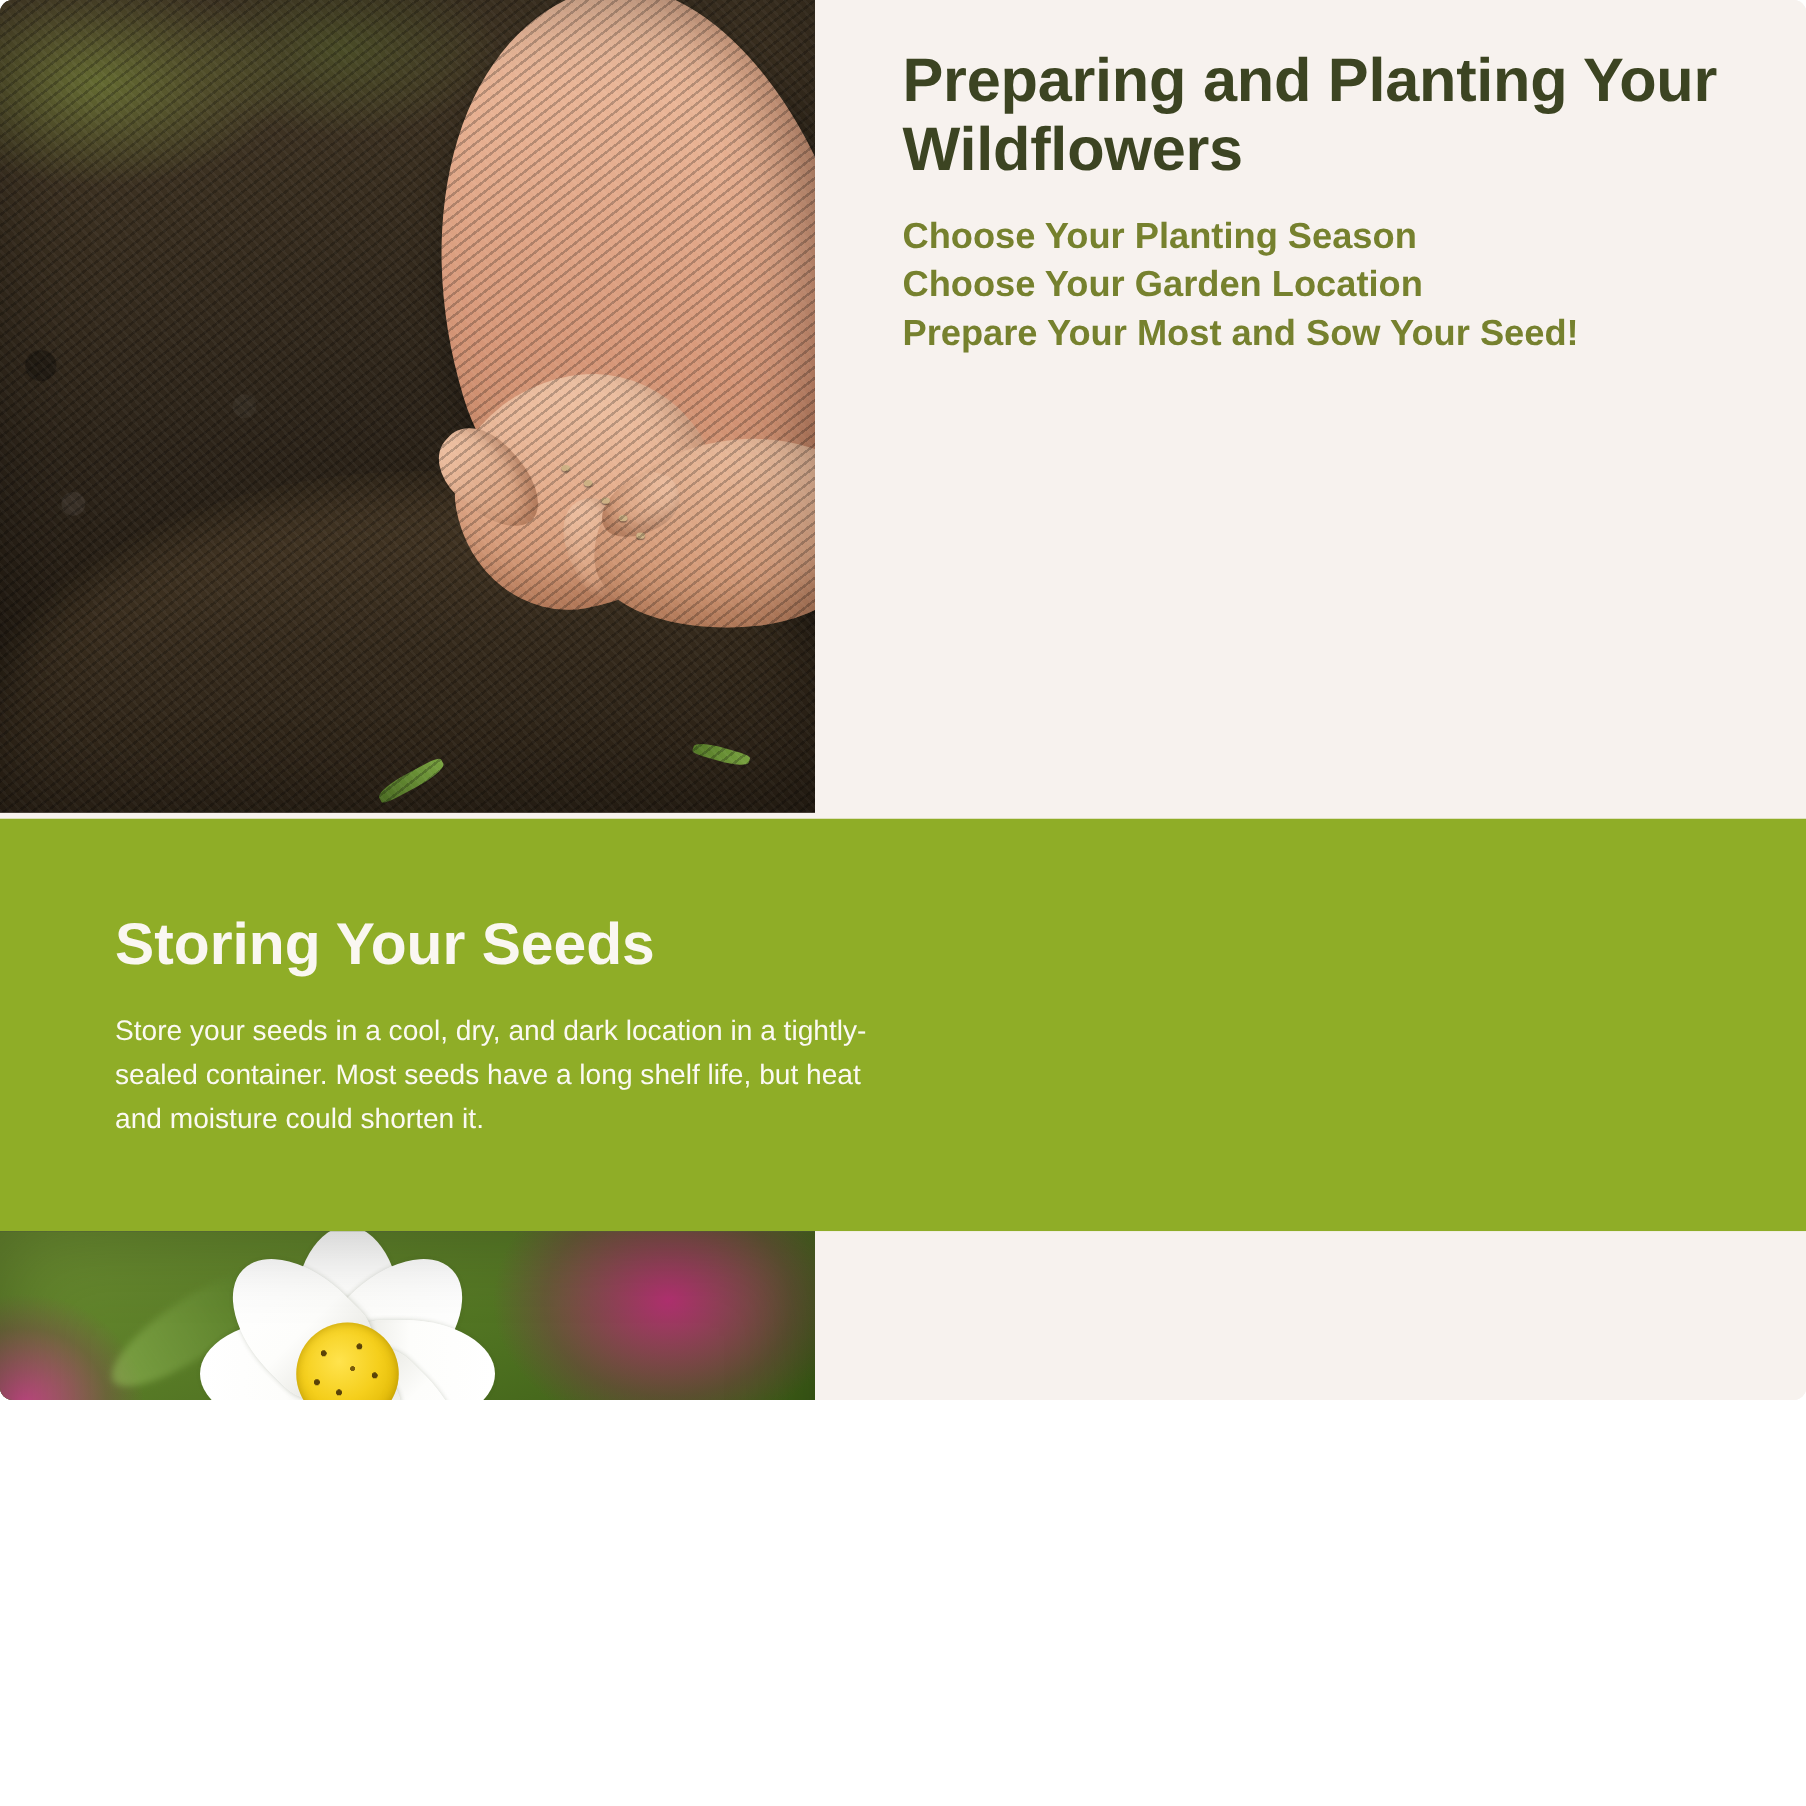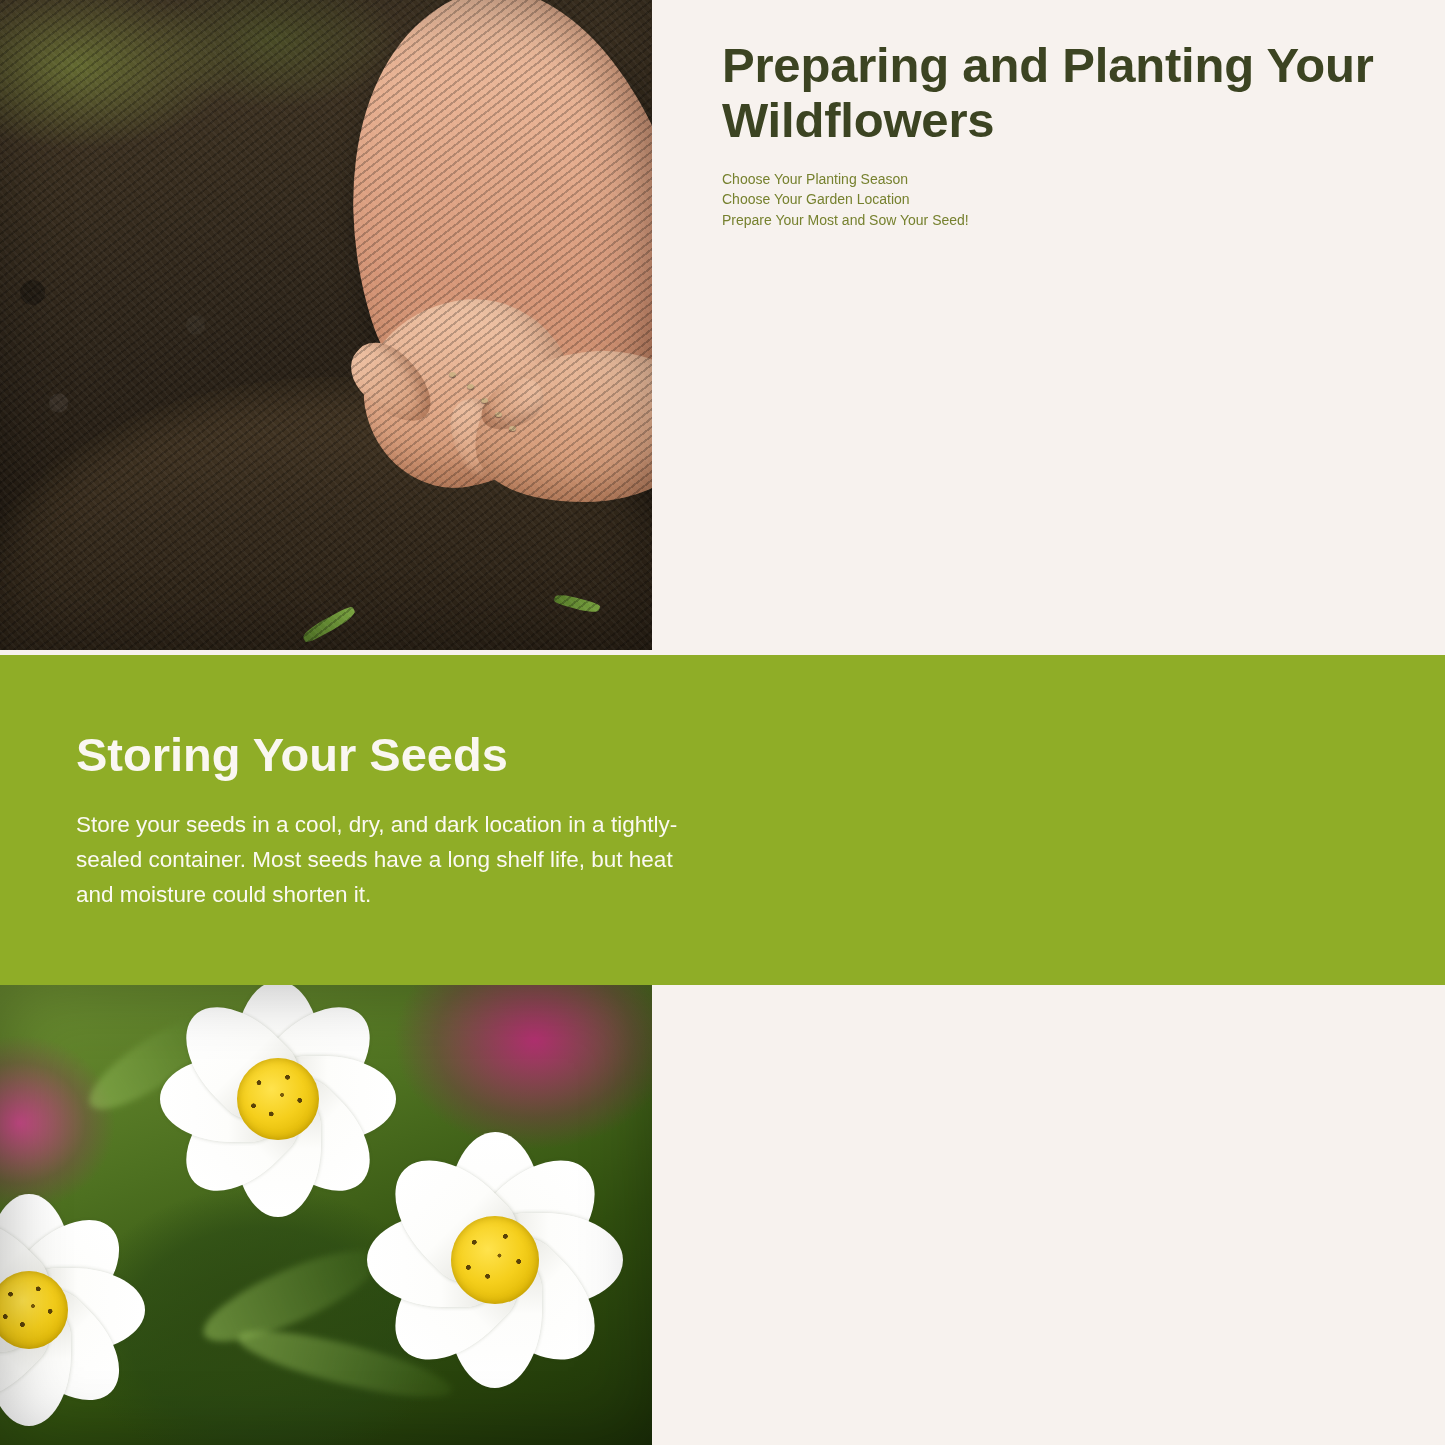--- a/index.html
+++ b/index.html
@@ -6,23 +6,24 @@
     margin: 0;
     padding: 0;
     background: #ffffff;
   }
   body {
     font-family: "Liberation Sans", sans-serif;
   }
   #page {
     position: relative;
     width: 1445px;
-    height: 1445px;
+    height: 1120px;
     overflow: hidden;
     background: #F7F2EE;
+    border-radius: 10px;
   }
 
   
   .section-one {
     position: absolute;
     left: 0; top: 0;
     width: 1445px; height: 655px;
     background: #F7F2EE;
   }
   .photo-soil {
@@ -55,44 +56,44 @@
   h1.major {
     margin: 0 0 22px 0;
     font-size: 49px;
     line-height: 1.13;
     font-weight: bold;
     color: #3C4422;
     letter-spacing: -0.2px;
   }
   h3.sub {
     margin: 0 0 3px 0;
-    font-size: 14px;
+    font-size: 29px;
     line-height: 1.25;
-    font-weight: normal;
+    font-weight: bold;
     color: #76812E;
     letter-spacing: 0px;
   }
   p.body {
     margin: 0 0 26px 0;
     font-size: 22.5px;
     line-height: 1.55;
     color: #403E3B;
   }
   p.body.last { margin-bottom: 0; }
 
   
   .section-green {
     position: absolute;
     left: 0; top: 655px;
     width: 1445px; height: 330px;
     background: #8FAD27;
   }
   .green-text {
     position: absolute;
-    left: 76px; top: 74px;
+    left: 92px; top: 74px;
     width: 640px;
   }
   h2.green-title {
     margin: 0 0 26px 0;
     font-size: 47px;
     line-height: 1.1;
     font-weight: bold;
     color: #FAF7F1;
   }
   p.green-body {

